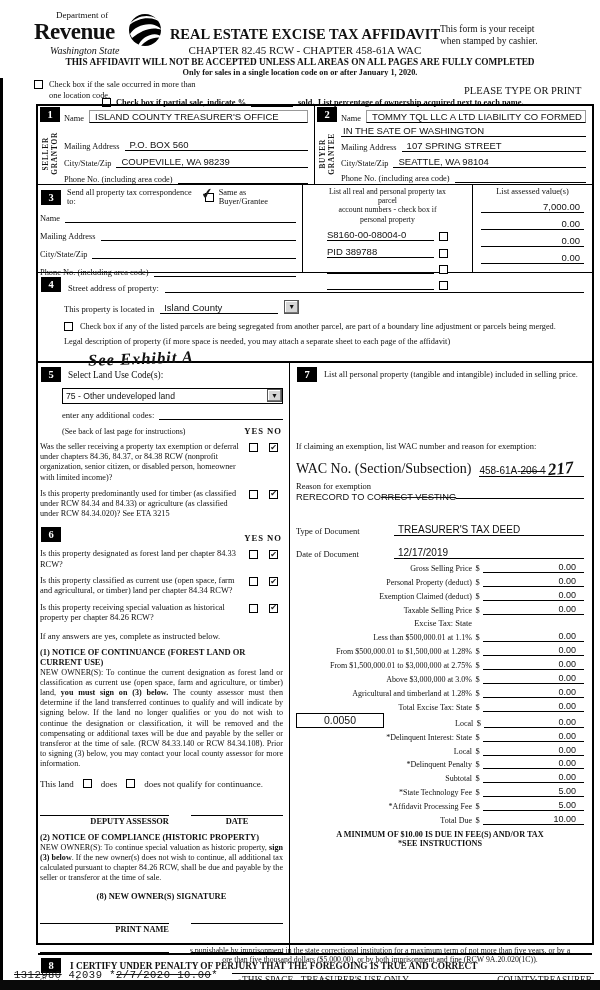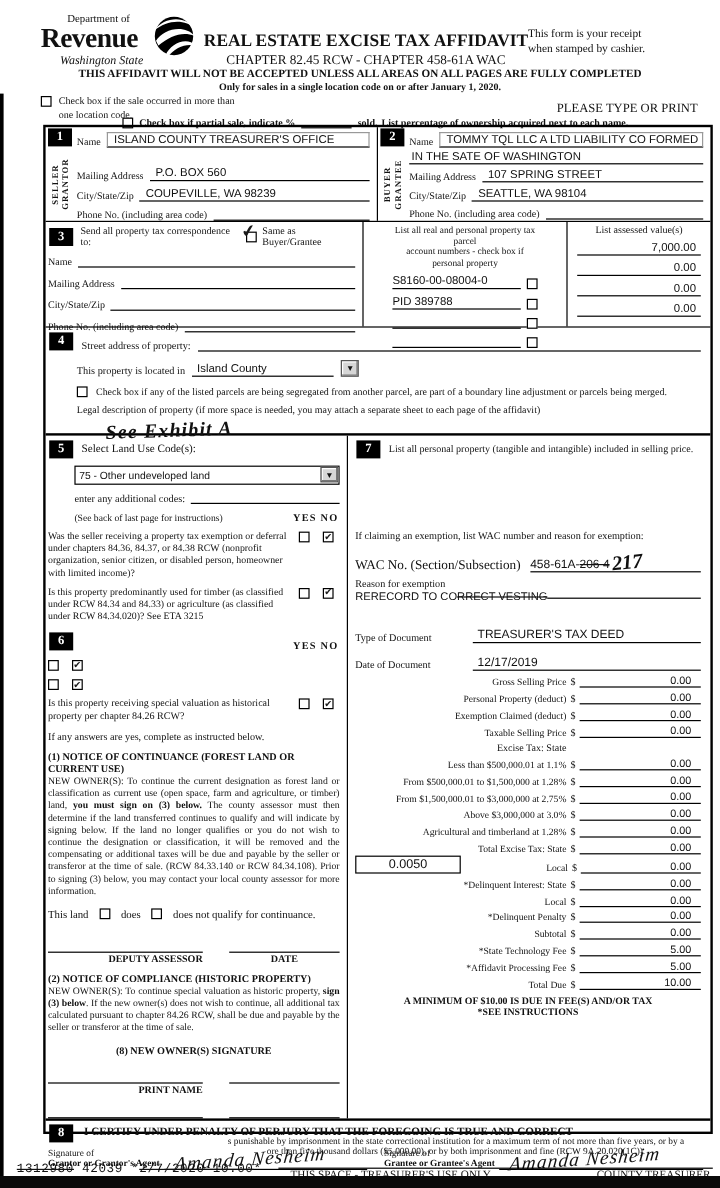--- a/index.html
+++ b/index.html
@@ -99,21 +99,21 @@
   .siglines .l2 { flex:1; border-bottom:1px solid #000; }
   .siglbls { display:flex; gap:22px; font-size:8.4px; font-weight:bold; margin-top:1px; }
   .siglbls .l1 { flex:1.4; text-align:right; }
   .siglbls .l2 { flex:1; text-align:center; }
   .center { text-align:center; }
 
   
   .s7head { display:flex; gap:6px; align-items:center; font-size:8.4px; }
   .exnote { font-size:8.5px; margin-top:58px; }
   .wacrow { display:flex; align-items:flex-end; gap:8px; margin-top:8px; }
-  .waclabel { font-size:11px; white-space:nowrap; }
+  .waclabel { font-size:14px; white-space:nowrap; }
   .wacline { flex:1; border-bottom:1px solid #000; display:flex; align-items:flex-end; min-height:13px; }
   .wactyped { font-family:"Liberation Sans",sans-serif; font-size:10px; }
   .strike { text-decoration:line-through; }
   .wachand { font-size:17px; margin:0 0 -3px 2px; transform:rotate(-6deg); display:inline-block; }
   .reason-label { font-size:8.5px; margin-top:4px; }
   .reason-line { display:flex; align-items:flex-end; font-family:"Liberation Sans",sans-serif; font-size:9.3px; margin-top:1px; }
   .reason-ext { flex:1; border-bottom:1px solid #000; margin-bottom:3px; }
   .docrow { display:flex; align-items:flex-end; gap:20px; margin-top:11px; }
   .doclabel { width:78px; font-size:8.5px; flex:none; }
   .docval { flex:1; border-bottom:1px solid #000; font-family:"Liberation Sans",sans-serif; font-size:10px; padding-left:4px; min-height:12px; }
@@ -350,26 +350,28 @@
         <span class="qboxes">
           <span class="cb"></span>
           <span class="cb">✔</span>
         </span>
       </div>
       <div class="s6head">
         <span class="badge">6</span>
         <span class="yesno"><span>YES</span> <span>NO</span></span>
       </div>
       <div class="qrow">
+        <span class="qtext" style="font-size:8.4px">Is this property designated as forest land per chapter 84.33 RCW?</span>
         <span class="qboxes">
           <span class="cb"></span>
           <span class="cb">✔</span>
         </span>
       </div>
       <div class="qrow">
+        <span class="qtext" style="font-size:8.4px">Is this property classified as current use (open space, farm and agricultural, or timber) land per chapter 84.34 RCW?</span>
         <span class="qboxes">
           <span class="cb"></span>
           <span class="cb">✔</span>
         </span>
       </div>
       <div class="qrow">
         <span class="qtext" style="font-size:8.4px">Is this property receiving special valuation as historical property per chapter 84.26 RCW?</span>
         <span class="qboxes">
           <span class="cb"></span>
           <span class="cb">✔</span>

